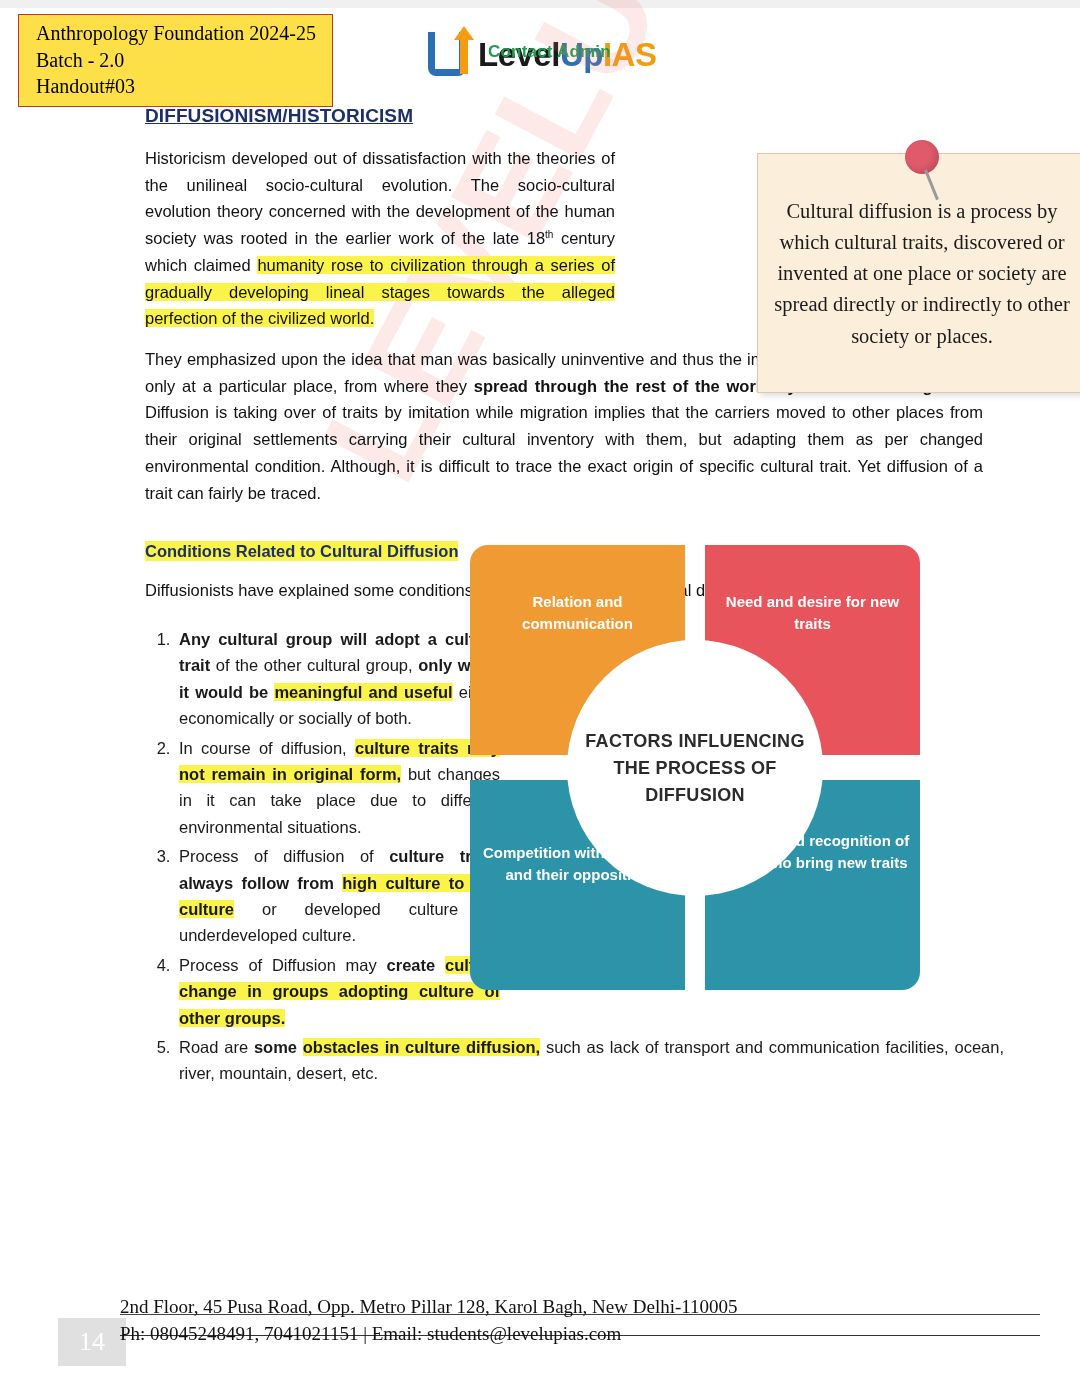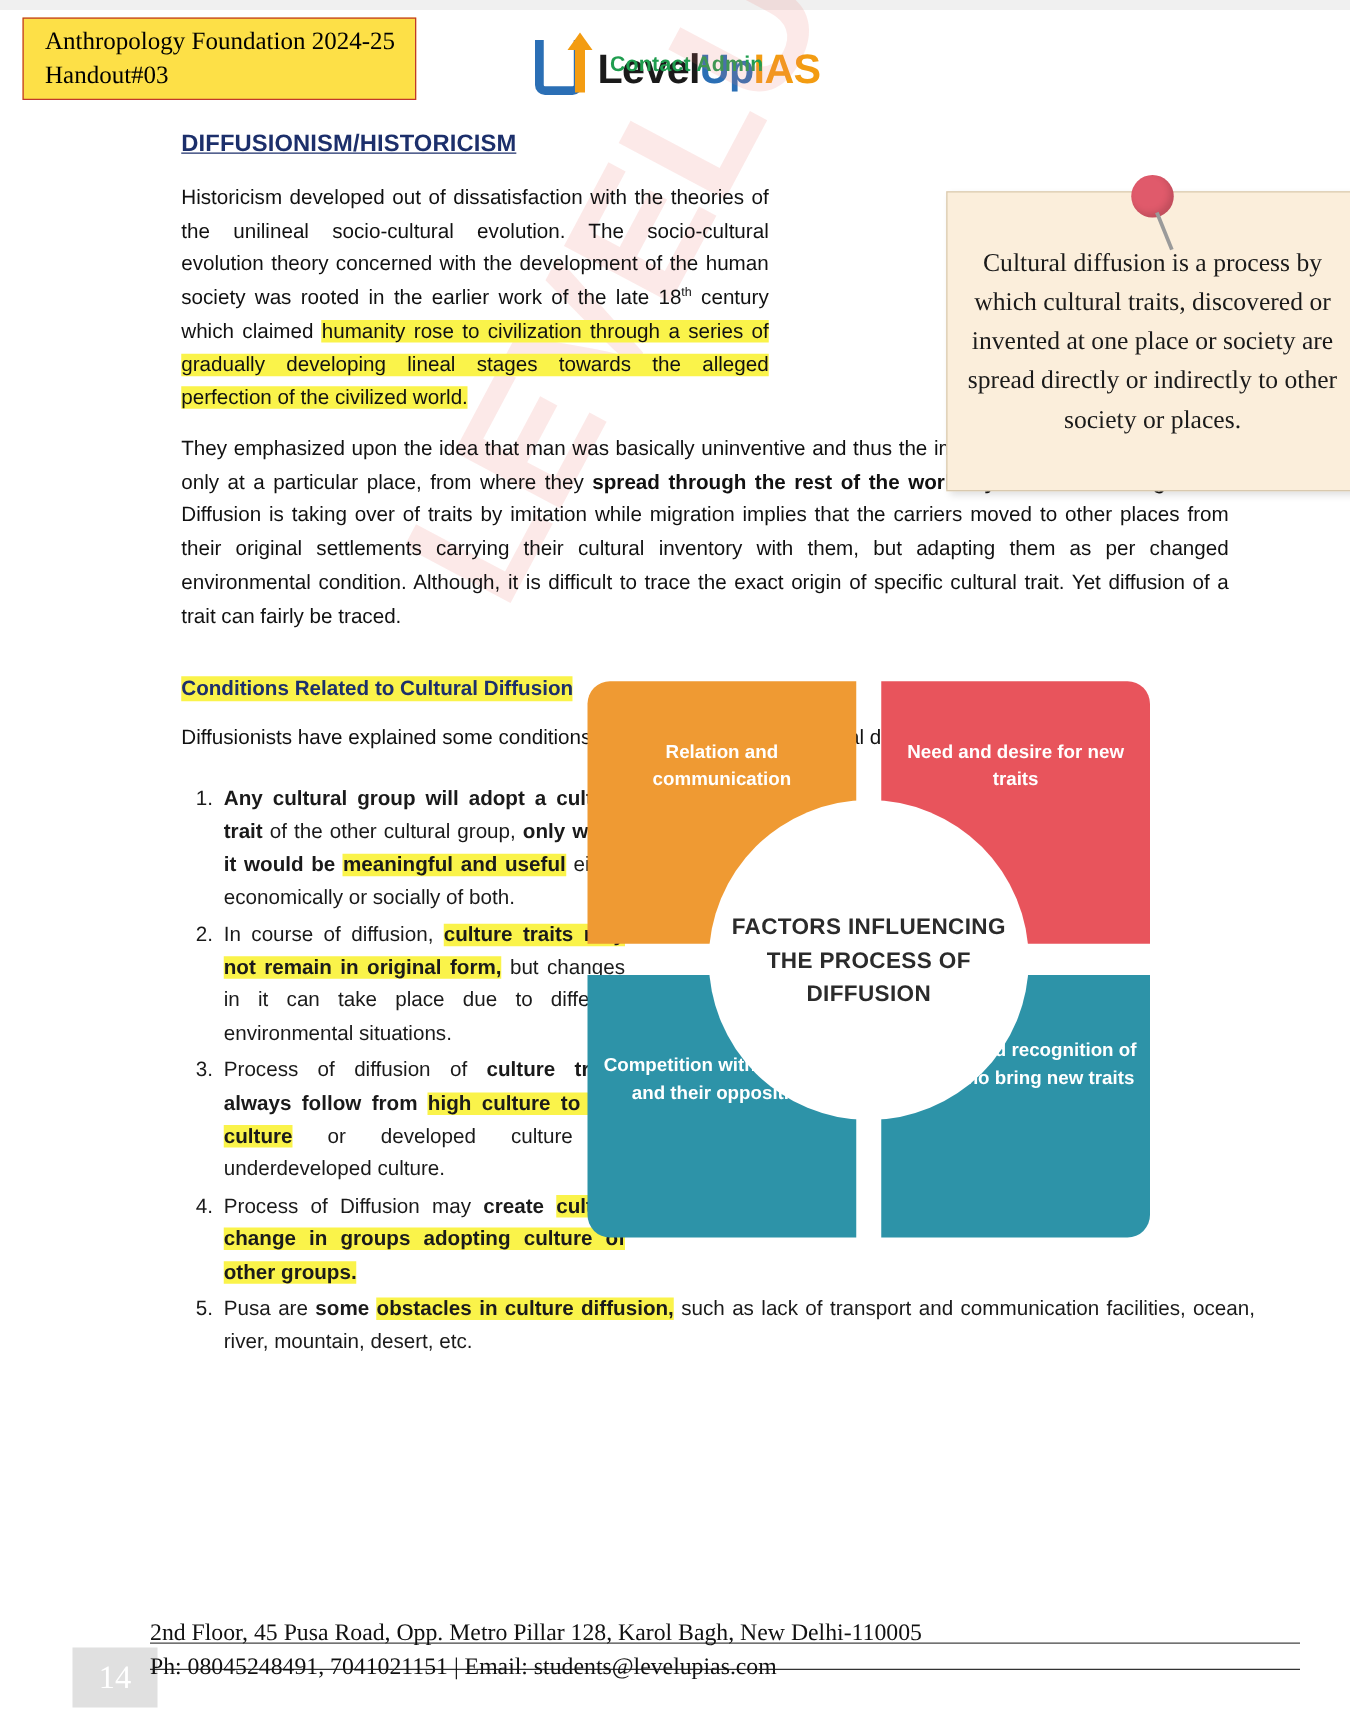--- a/index.html
+++ b/index.html
@@ -304,20 +304,21 @@
 </style>
 </head>
 <body>
 
 <div class="page">
 
   <div class="top-strip"></div>
 
   <div class="hdr-box">
     <div>Anthropology Foundation 2024-25</div>
+    <div>Batch - 2.0</div>
     <div>Handout#03</div>
   </div>
 
   <div class="logo-wrap">
     <div class="logo-u"></div>
     <div class="logo-arrow"></div>
     <div class="logo-arrow-stem"></div>
     <div class="logo-text">
       <span>Level</span><span class="up">Up</span><span class="ias">IAS</span>
     </div>
@@ -348,21 +349,21 @@
       <span class="subhead">Conditions Related to Cultural Diffusion</span>
     </div>
 
     <p class="body">Diffusionists have explained some conditions and characteristics of cultural diffusion which are as follows:</p>
 
     <ol class="conditions" id="conditions-list">
         <li><span class="b">Any cultural group will adopt a culture trait</span><span> of the other cultural group, </span><span class="b">only when it would be </span><span class="b hl">meaningful and useful</span><span> either economically or socially of both.</span></li>
         <li><span>In course of diffusion, </span><span class="b hl">culture traits may not remain in original form,</span><span> but changes in it can take place due to different environmental situations.</span></li>
         <li><span>Process of diffusion of </span><span class="b">culture traits always follow from </span><span class="b hl">high culture to low culture</span><span> or developed culture to underdeveloped culture.</span></li>
         <li><span>Process of Diffusion may </span><span class="b">create </span><span class="b hl">culture change in groups adopting culture of other groups.</span></li>
-        <li class="wide"><span>Pusa are </span><span class="b">some </span><span class="b hl">obstacles in culture diffusion,</span><span> such as lack of transport and communication facilities, ocean, river, mountain, desert, etc.</span></li>
+        <li class="wide"><span>Road are </span><span class="b">some </span><span class="b hl">obstacles in culture diffusion,</span><span> such as lack of transport and communication facilities, ocean, river, mountain, desert, etc.</span></li>
       </ol>
 
   </div>
 
   <div class="diagram">
     <div class="quad q-tr">Need and desire for new traits</div>
     <div class="quad q-tl">Relation and communication</div>
     <div class="quad q-bl">Competition with old traits and their opposition</div>
     <div class="quad q-br">Respect and recognition of those who bring new traits</div>
     <div class="hub">FACTORS INFLUENCING THE PROCESS OF DIFFUSION</div>

